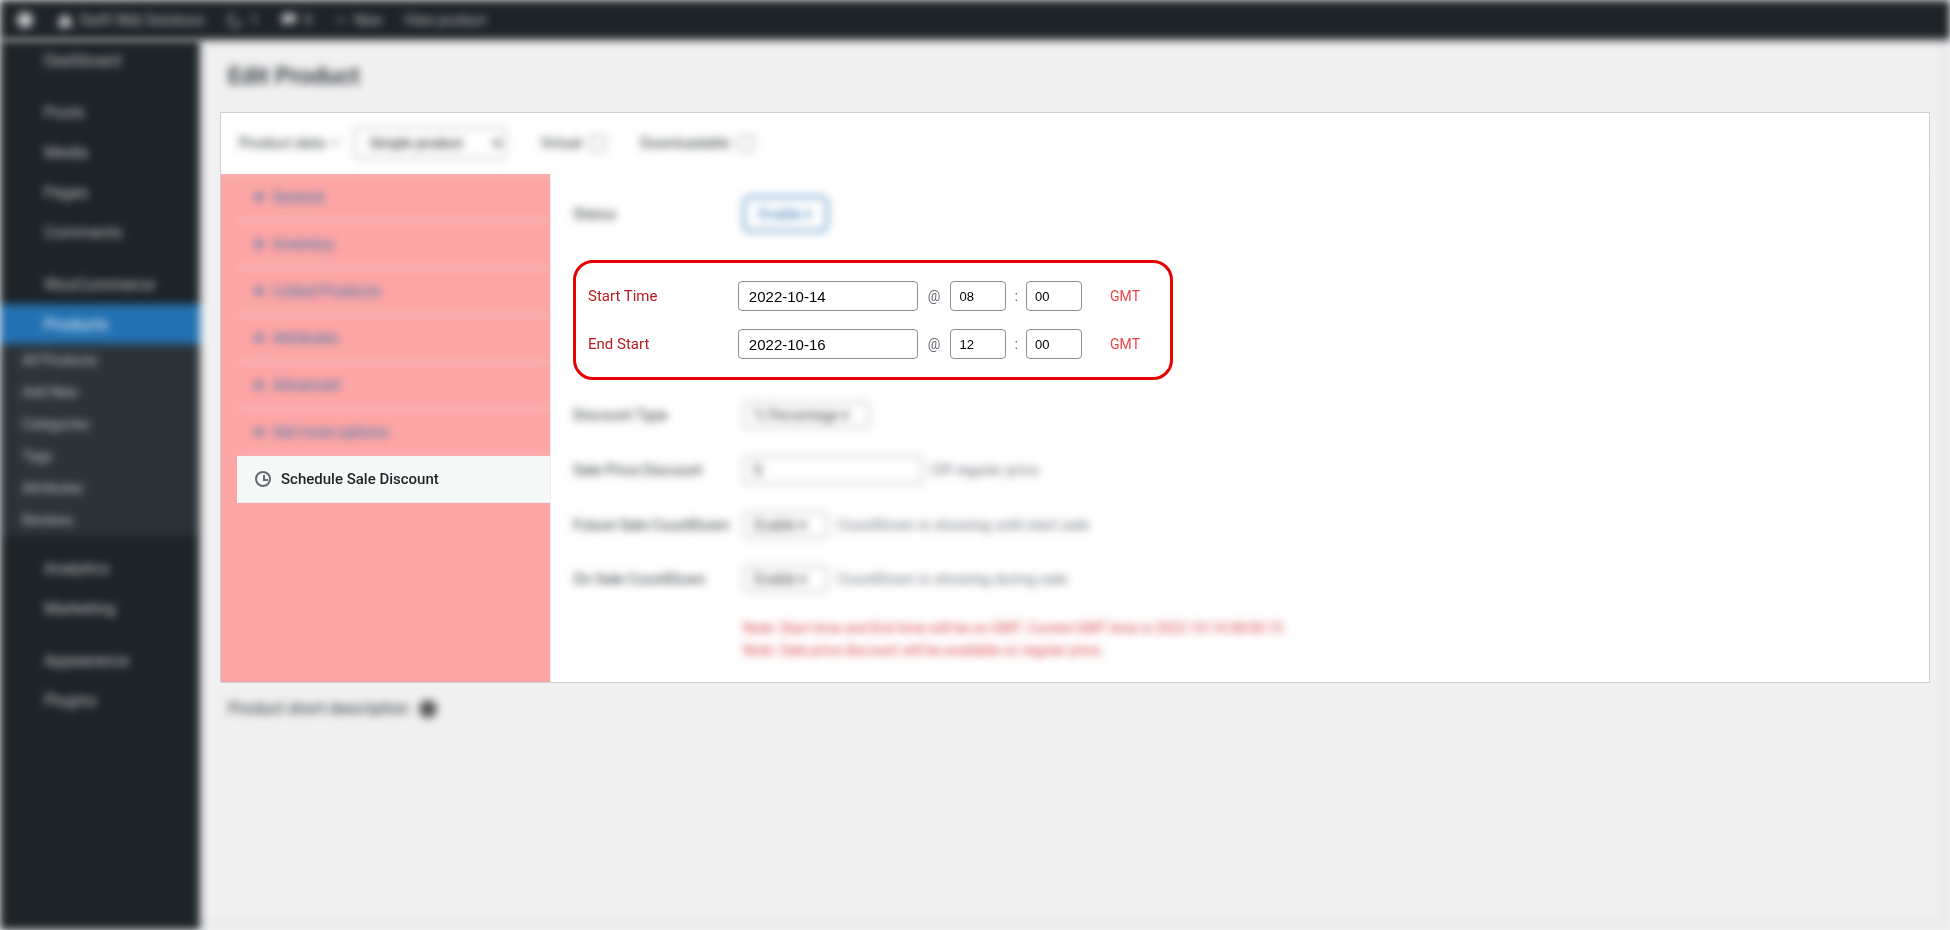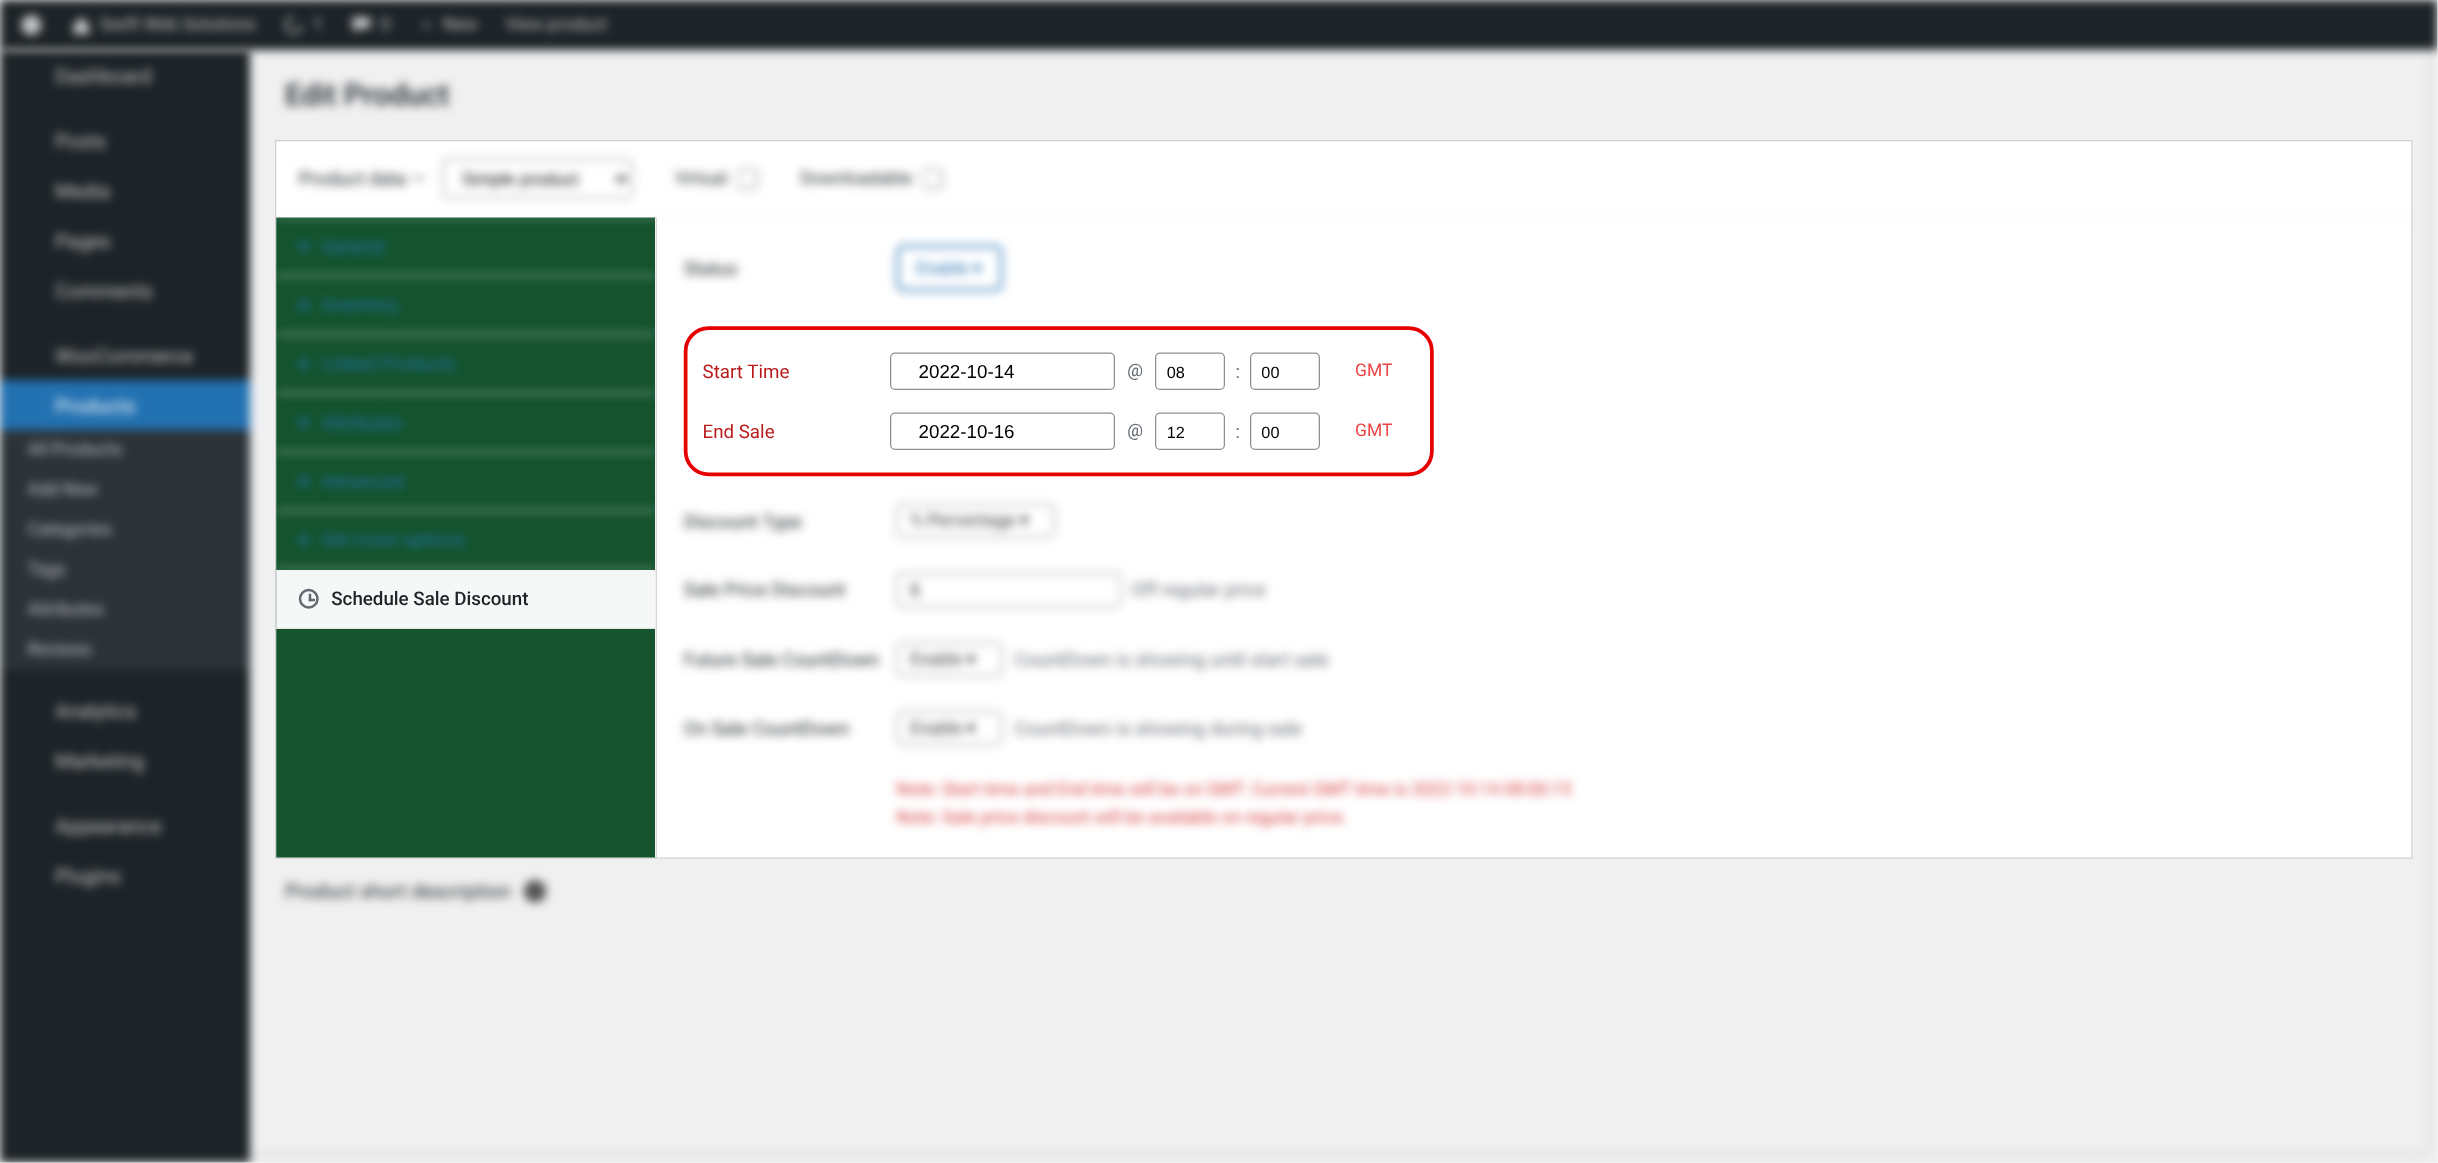--- a/index.html
+++ b/index.html
@@ -27,21 +27,21 @@
   .wp-content { flex: 1; background: #f0f0f1; padding: 0 0 0 0; overflow: hidden; }
   .page-head { padding: 22px 28px; font-size: 24px; font-weight: 500; color: #1d2327; }
 
   .product-box { margin: 0 20px; background: #fff; border: 1px solid #ccd0d4; }
   .pb-top { border-bottom: 1px solid #eee; padding: 14px 18px; display: flex; align-items: center; gap: 14px; font-size: 15px; color: #1d2327; }
   .pb-top select { padding: 6px 26px 6px 10px; border: 1px solid #8c8f94; border-radius: 4px; background: #fff; font-size: 14px; }
   .pb-top .chk { margin-left: 20px; display: flex; align-items: center; gap: 6px; font-size: 14px; }
   .pb-top input[type=checkbox] { width: 16px; height: 16px; }
 
   .pb-body { display: flex; }
-  .pb-tabs { width: 304px; border-right: 1px solid #eee; background: #14532d; }
+  .pb-tabs { width: 330px; border-right: 1px solid #eee; background: #fca5a5; padding-left: 16px; }
   .pb-tab  { padding: 14px 18px; border-bottom: 1px solid #eee; font-size: 15px; color: #2271b1; display: flex; align-items: center; gap: 10px; cursor: pointer; }
   .pb-tab.active { background: #f6f7f7; color: #1d2327; font-weight: 500; }
   .pb-tab .bullet { width: 8px; height: 8px; border: 2px solid currentColor; border-radius: 50%; display: inline-block; }
   .pb-tab .clock { width: 16px; height: 16px; border: 2px solid #646970; border-radius: 50%; position: relative; display: inline-block; }
   .pb-tab .clock::before { content: ""; position: absolute; width: 5px; height: 2px; background: #646970; top: 6px; left: 6px; }
   .pb-tab .clock::after  { content: ""; position: absolute; width: 2px; height: 6px; background: #646970; top: 2px; left: 6px; }
 
   .pb-panel { flex: 1; padding: 22px 22px 24px 22px; font-size: 15px; }
 
   
@@ -52,21 +52,21 @@
   .tiny-text { display:inline-block; padding: 5px 10px; border: 1px solid #8c8f94; border-radius: 4px; background:#fff; font-size: 14px; width:180px; }
 
   
   .highlight { border: 3px solid #e60000; border-radius: 20px; padding: 18px 30px 14px 12px; margin-bottom: 22px; width: 600px; }
   .trow { display: flex; align-items: center; margin-bottom: 18px; }
   .trow:last-child { margin-bottom: 4px; }
   .tlabel { width: 156px; color: #b91c1c; }
   .at { margin: 0 10px; color: #646970; font-size: 14px; }
   .colon { margin: 0 8px; color: #646970; }
   .gmt { margin-left: 28px; color: #ef4444; font-size: 14px; }
-  input.dt-date { width: 180px; height: 30px; padding: 4px 22px; border: 1px solid #8c8f94; border-radius: 4px; font-size: 15px; }
+  input.dt-date { width: 180px; height: 30px; padding: 4px 10px; border: 1px solid #8c8f94; border-radius: 4px; font-size: 15px; }
   input.dt-num  { width: 56px;  height: 30px; padding: 4px 8px;  border: 1px solid #8c8f94; border-radius: 4px; font-size: 13px; }
 
   .note { color: #d63638; font-size: 14px; margin-top: 6px; }
 
   
   .blur-target { filter: blur(4px); }
 
   .prod-short { margin: 16px 28px 0 28px; font-size: 16px; color: #1d2327; display:flex; align-items:center; gap:10px; }
 
   
@@ -246,21 +246,21 @@
               <div class="trow">
                 <div class="tlabel">Start Time</div>
                 <input class="dt-date" type="text" value="2022-10-14" style="">
                 <span class="at">@</span>
                 <input class="dt-num" type="text" value="08" style="">
                 <span class="colon">:</span>
                 <input class="dt-num" type="text" value="00" style="">
                 <span class="gmt">GMT</span>
               </div>
               <div class="trow">
-                <div class="tlabel">End Sale</div>
+                <div class="tlabel">End Start</div>
                 <input class="dt-date" type="text" value="2022-10-16" style="">
                 <span class="at">@</span>
                 <input class="dt-num" type="text" value="12" style="">
                 <span class="colon">:</span>
                 <input class="dt-num" type="text" value="00" style="">
                 <span class="gmt">GMT</span>
               </div>
             </div>
 
             <div class="blur-target">

